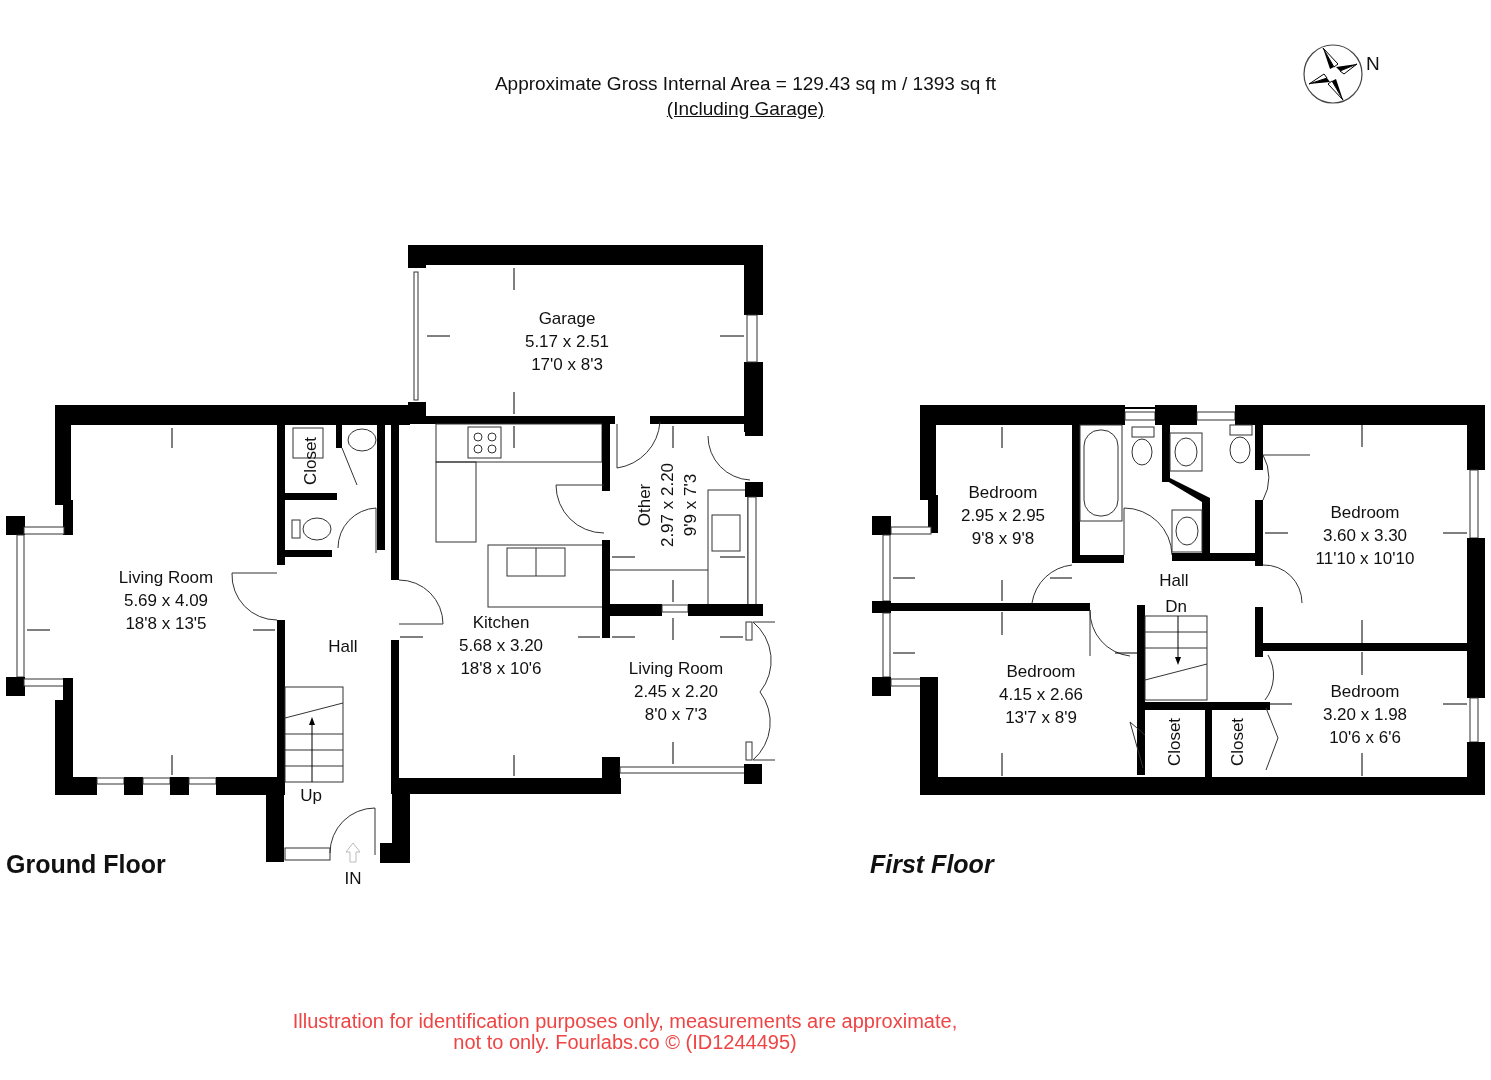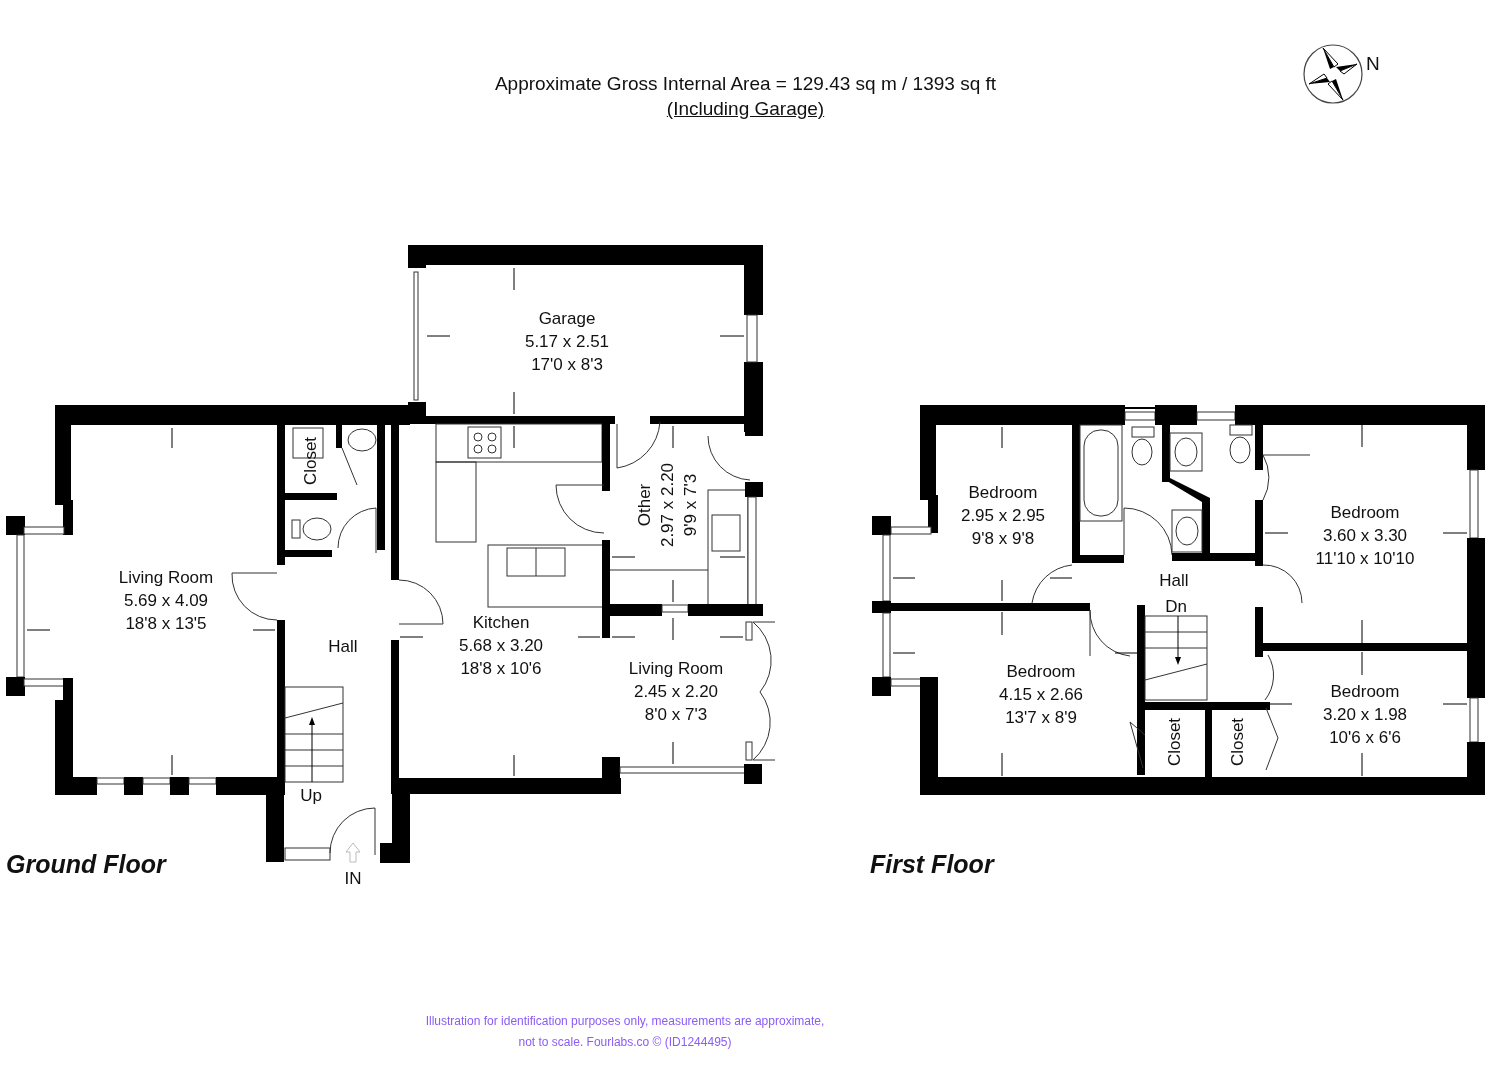--- a/index.html
+++ b/index.html
@@ -1,20 +1,20 @@
 <!DOCTYPE html>
 <html><head>
 <meta charset="utf-8">
 <style>
   html,body{margin:0;padding:0;background:#ffffff;}
   body{width:1491px;height:1080px;position:relative;overflow:hidden;font-family:"Liberation Sans",sans-serif;color:#111;}
   .abs{position:absolute;}
   .hdr{left:0;width:1491px;text-align:center;font-size:19px;line-height:25px;color:#111;}
   .floor-title{font-weight:bold;font-size:25px;color:#111;}
-  .footer{left:0;width:1250px;text-align:center;font-size:12px;line-height:21px;color:#8b5cf6;}
+  .footer{left:0;width:1250px;text-align:center;font-size:20px;line-height:21px;color:#ef4444;}
   svg{position:absolute;left:0;top:0;}
   svg text{font-family:"Liberation Sans",sans-serif;fill:#111;}
   .room{font-size:17px;}
   .lbl{font-size:17px;}
   .wall{fill:#000;}
   .thin{fill:none;stroke:#333;stroke-width:1;}
   .win{fill:#fff;stroke:#333;stroke-width:1;}
   .arrow{stroke:#000;stroke-width:1;fill:none;}
   .compass{position:absolute;left:1300px;top:43px;}
 </style>
@@ -323,17 +323,17 @@
     <text class="lbl" x="1176" y="612" text-anchor="middle">Dn</text>
     <g transform="translate(1180,742) rotate(-90)">
       <text class="lbl" x="0" y="0" text-anchor="middle">Closet</text>
     </g>
     <g transform="translate(1243,742) rotate(-90)">
       <text class="lbl" x="0" y="0" text-anchor="middle">Closet</text>
     </g>
   </g>
 </svg>
 
-<div class="abs floor-title" style="left:6px;top:850px;font-style:italic;">Ground Floor</div>
+<div class="abs floor-title" style="left:6px;top:850px;">Ground Floor</div>
 <div class="abs floor-title" style="left:870px;top:850px;font-style:italic;">First Floor</div>
 
 <div class="abs footer" style="top:1011px;">Illustration for identification purposes only, measurements are approximate,</div>
-<div class="abs footer" style="top:1032px;">not to scale. Fourlabs.co © (ID1244495)</div>
+<div class="abs footer" style="top:1032px;">not to only. Fourlabs.co © (ID1244495)</div>
 
 </body></html>

